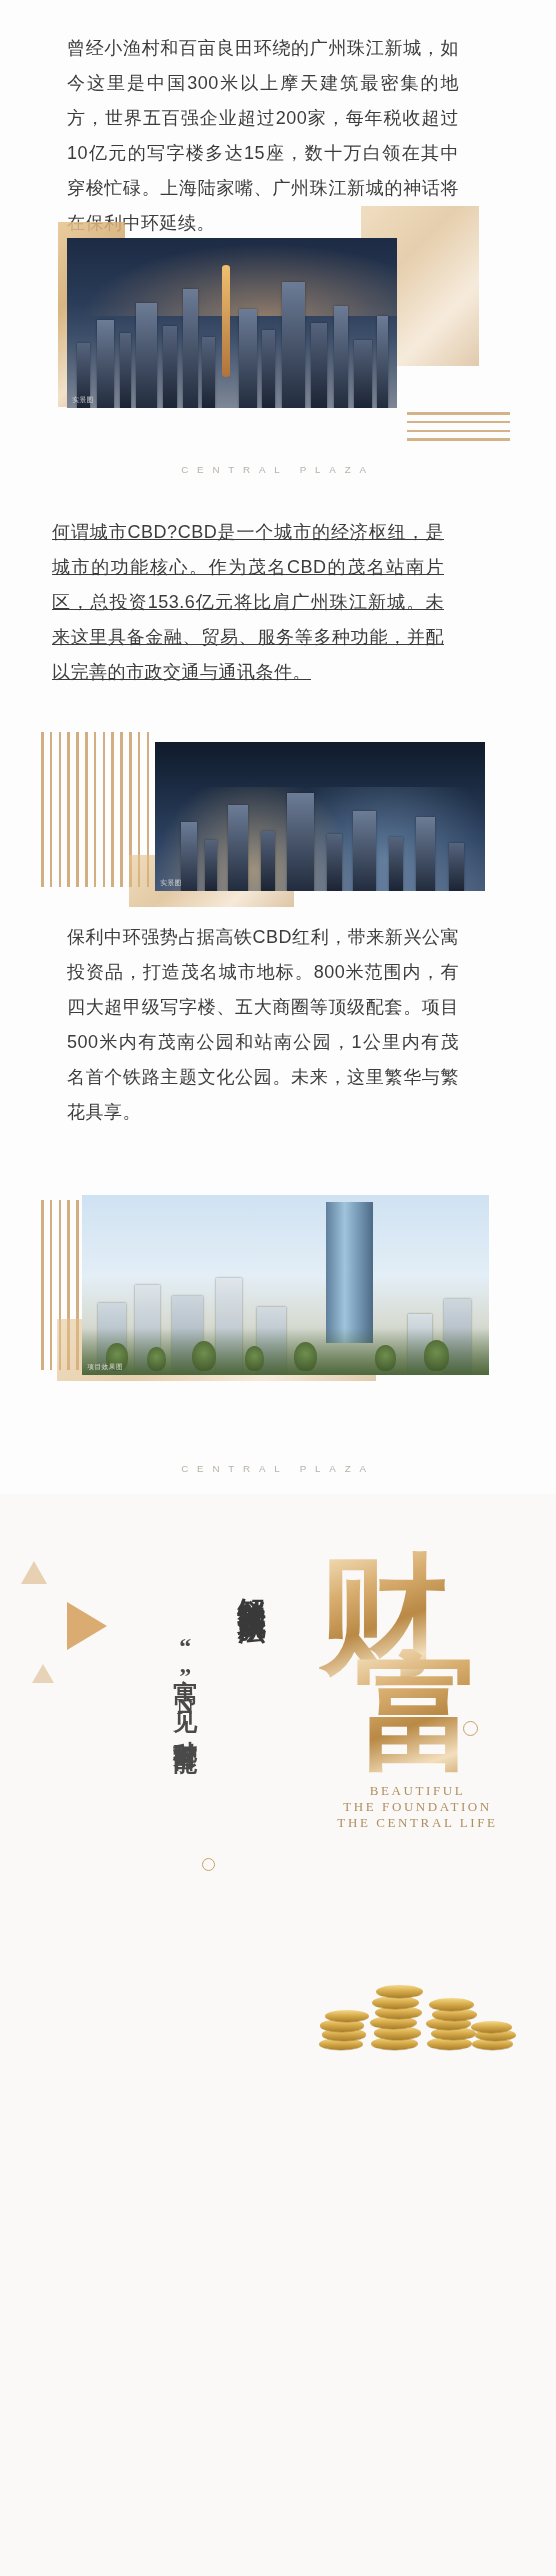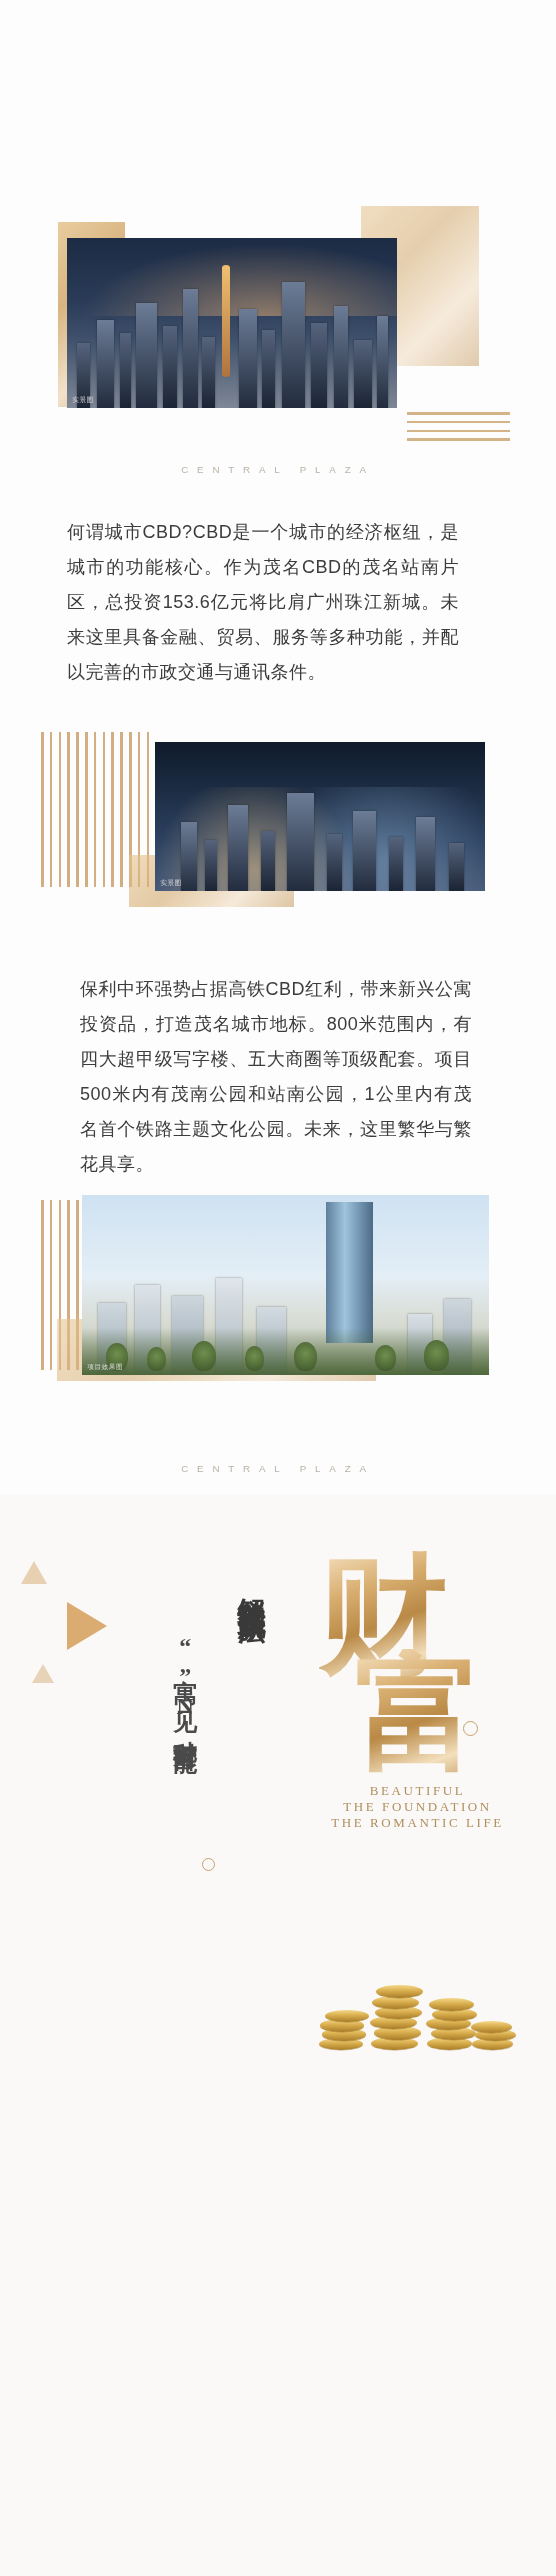--- a/index.html
+++ b/index.html
@@ -199,20 +199,21 @@
     border-radius: 50%;
     background: linear-gradient(to bottom, #f5d98a 0%, #d9ae4e 45%, #a87c28 100%);
     box-shadow: 0 0.5px 0.5px rgba(120,80,10,.45);
   }
 </style>
 </head>
 <body>
 
 <div class="page">
 
+  <div class="para" style="left:67px; top:31px; width:392px;">曾经小渔村和百亩良田环绕的广州珠江新城，如今这里是中国300米以上摩天建筑最密集的地方，世界五百强企业超过200家，每年税收超过10亿元的写字楼多达15座，数十万白领在其中穿梭忙碌。上海陆家嘴、广州珠江新城的神话将在保利中环延续。</div>
 
   <div class="goldwash" style="left:58px; top:222px; width:67px; height:185px;"></div>
   <div class="goldwash" style="left:361px; top:206px; width:118px; height:160px; opacity:.55;"></div>
 
   <div class="photo photo1" style="left:67px; top:238px; width:330px; height:170px;">
     <div class="sky-glow"></div>
     <div class="bldg" style="left:3%;  width:13.4px; height:38%;"></div>
     <div class="bldg lit" style="left:9%;  width:17.5px; height:52%;"></div>
     <div class="bldg" style="left:16%; width:11.3px; height:44%;"></div>
     <div class="bldg lit" style="left:21%; width:20.6px; height:62%;"></div>
@@ -227,41 +228,41 @@
     <div class="bldg lit" style="left:81%; width:13.4px; height:60%;"></div>
     <div class="bldg" style="left:87%; width:17.5px; height:40%;"></div>
     <div class="bldg lit" style="left:94%; width:11.3px; height:54%;"></div>
     <div class="cap">实景图</div>
   </div>
 
   <div class="stripes" style="left:407px; top:412px; width:103px; height:31px;"></div>
 
   <div class="cplaza" style="top:464px;">CENTRAL PLAZA</div>
 
-  <div class="para" style="left:67px; top:515px; width:392px;">何谓城市CBD?CBD是一个城市的经济枢纽，是城市的功能核心。作为茂名CBD的茂名站南片区，总投资153.6亿元将比肩广州珠江新城。未来这里具备金融、贸易、服务等多种功能，并配以完善的市政交通与通讯条件。</div>
+  <div class="para" style="left:52px; top:515px; width:392px;text-decoration:underline;">何谓城市CBD?CBD是一个城市的经济枢纽，是城市的功能核心。作为茂名CBD的茂名站南片区，总投资153.6亿元将比肩广州珠江新城。未来这里具备金融、贸易、服务等多种功能，并配以完善的市政交通与通讯条件。</div>
 
   <div class="stripes-v" style="left:41px; top:732px; width:111px; height:155px;"></div>
   <div class="goldwash" style="left:129px; top:855px; width:165px; height:52px; opacity:.6;"></div>
 
   <div class="photo photo2" style="left:155px; top:742px; width:330px; height:149px;">
     <div class="glow"></div>
     <div class="bldg lit" style="left:8%;  width:15.5px; height:46%;"></div>
     <div class="bldg" style="left:15%; width:12.4px; height:34%;"></div>
     <div class="bldg lit" style="left:22%; width:20.6px; height:58%;"></div>
     <div class="bldg" style="left:32%; width:14.4px; height:40%;"></div>
     <div class="bldg lit" style="left:40%; width:27px; height:66%;"></div>
     <div class="bldg" style="left:52%; width:15.5px; height:38%;"></div>
     <div class="bldg lit" style="left:60%; width:23px; height:54%;"></div>
     <div class="bldg" style="left:71%; width:13.4px; height:36%;"></div>
     <div class="bldg lit" style="left:79%; width:19.6px; height:50%;"></div>
     <div class="bldg" style="left:89%; width:15.5px; height:32%;"></div>
     <div class="cap">实景图</div>
   </div>
 
-  <div class="para" style="left:67px; top:972px; width:392px;margin-left:13px;">保利中环强势占据高铁CBD红利，带来新兴公寓投资品，打造茂名城市地标。800米范围内，有四大超甲级写字楼、五大商圈等顶级配套。项目500米内有茂南公园和站南公园，1公里内有茂名首个铁路主题文化公园。未来，这里繁华与繁花具享。</div>
+  <div class="para" style="left:67px; top:920px; width:392px;">保利中环强势占据高铁CBD红利，带来新兴公寓投资品，打造茂名城市地标。800米范围内，有四大超甲级写字楼、五大商圈等顶级配套。项目500米内有茂南公园和站南公园，1公里内有茂名首个铁路主题文化公园。未来，这里繁华与繁花具享。</div>
 
   <div class="stripes-v" style="left:41px; top:1200px; width:103px; height:170px;"></div>
   <div class="goldwash" style="left:57px; top:1319px; width:319px; height:62px; opacity:.55;"></div>
 
   <div class="photo photo3" style="left:82px; top:1195px; width:407px; height:180px;">
     <div class="maintower" style="left:60%; top:4%; width:47px; height:78%;"></div>
     <div class="bldg" style="left:4%;  width:28px; height:40%; background:linear-gradient(to bottom,#cfd8df,#9aa7b0);"></div>
     <div class="bldg" style="left:13%; width:25px; height:50%; background:linear-gradient(to bottom,#dde4e9,#a6b2bb);"></div>
     <div class="bldg" style="left:22%; width:31px; height:44%; background:linear-gradient(to bottom,#cdd6dd,#98a5af);"></div>
     <div class="bldg" style="left:33%; width:26px; height:54%; background:linear-gradient(to bottom,#e0e6ea,#a9b5bd);"></div>
@@ -290,21 +291,21 @@
     <div class="circ" style="left:202px; top:364px; width:11.3px; height:11.3px;"></div>
 
     <div class="bigchar" style="left:319px; top:57px; font-size:129px;">财</div>
     <div class="bigchar" style="left:355px; top:155px; font-size:129px;">富</div>
 
     <div class="vert-title" style="left:234px; top:82px; height:289px;">解锁公寓投资新玩法</div>
     <div class="vert-title small" style="left:170px; top:139px; height:242px;">“寓”见N种财富可能</div>
 
     <div class="latin" style="left:340px; top:289px; width:155px;">BEAUTIFUL</div>
     <div class="latin" style="left:330px; top:305px; width:175px;">THE FOUNDATION</div>
-    <div class="latin" style="left:330px; top:321px; width:175px;">THE ROMANTIC LIFE</div>
+    <div class="latin" style="left:330px; top:321px; width:175px;">THE CENTRAL LIFE</div>
 
     <div class="coinstack" style="left:309px; top:422px; width:216px; height:134px;">
       <div class="coin" style="left:10.3px;  bottom:0px;   width:44px; height:12.4px;"></div>
       <div class="coin" style="left:13.4px;  bottom:9.3px;  width:44px; height:12.4px;"></div>
       <div class="coin" style="left:11.3px;  bottom:18.5px;  width:44px; height:12.4px;"></div>
       <div class="coin" style="left:15.5px;  bottom:28px;  width:44px; height:12.4px;"></div>
       <div class="coin" style="left:62px; bottom:0px;   width:47px; height:13.4px;"></div>
       <div class="coin" style="left:65px; bottom:10.3px;  width:47px; height:13.4px;"></div>
       <div class="coin" style="left:61px; bottom:20.6px;  width:47px; height:13.4px;"></div>
       <div class="coin" style="left:66px; bottom:31px;  width:47px; height:13.4px;"></div>

